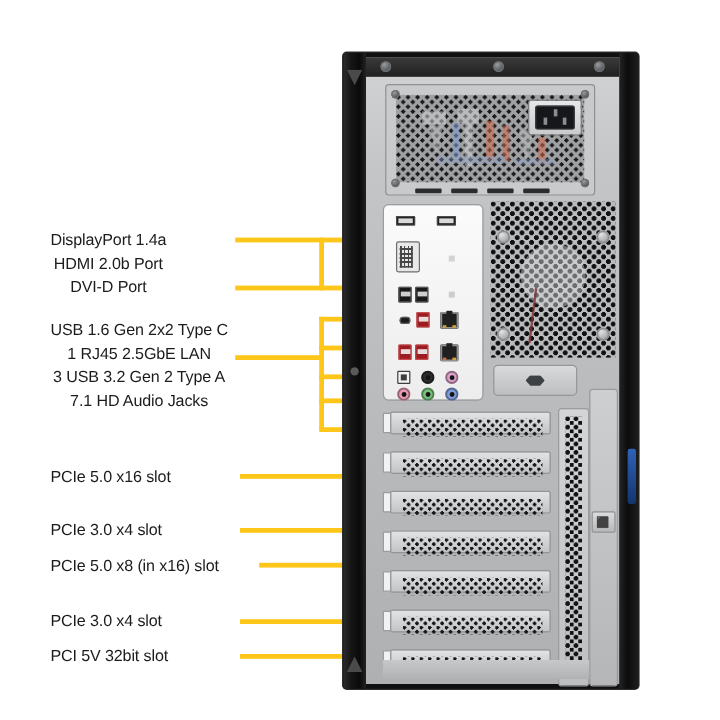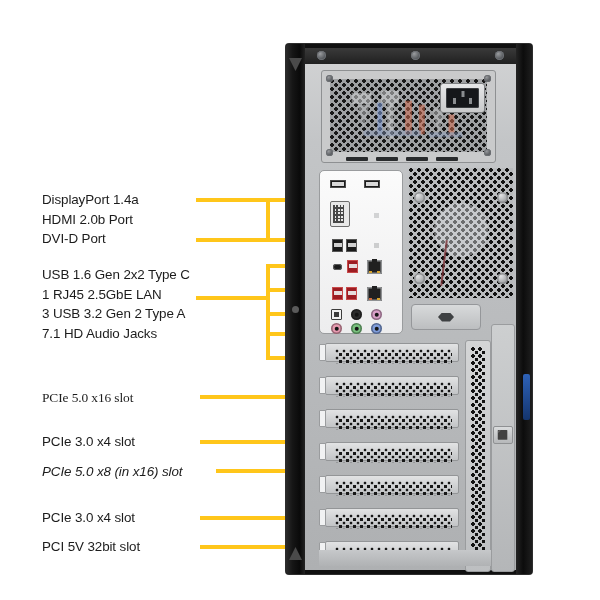--- a/index.html
+++ b/index.html
@@ -8,21 +8,21 @@
     margin: 0; padding: 0;
     background: #ffffff;
   }
   body {
     width: 600px; height: 600px;
     position: relative;
     overflow: hidden;
     font-family: "Liberation Sans", "DejaVu Sans", sans-serif;
     -webkit-font-smoothing: antialiased;
   }
-  #stage { position: absolute; inset: 0; }
+  #stage { position: absolute; inset: 0; text-align: center; }
 
   
   .label {
     position: absolute;
     color: #1c1c1c;
     font-size: 13.4px;
     line-height: 19.6px;
     white-space: nowrap;
     letter-spacing: -0.1px;
   }
@@ -297,23 +297,23 @@
     <div>DVI-D Port</div>
   </div>
 
   <div class="label blk" style="left:42px; top:265px;">
     <div>USB 1.6 Gen 2x2 Type C</div>
     <div>1 RJ45 2.5GbE LAN</div>
     <div>3 USB 3.2 Gen 2 Type A</div>
     <div>7.1 HD Audio Jacks</div>
   </div>
 
-  <div class="label" style="left:42px; top:388px;font-family:Liberation Serif, serif;">PCIe 5.0 x16 slot</div>
+  <div class="label" style="left:42px; top:388px;">PCIe 5.0 x16 slot</div>
   <div class="label" style="left:42px; top:432px;">PCIe 3.0 x4 slot</div>
-  <div class="label" style="left:42px; top:462px;font-style:italic;">PCIe 5.0 x8 (in x16) slot</div>
+  <div class="label" style="left:42px; top:462px;">PCIe 5.0 x8 (in x16) slot</div>
   <div class="label" style="left:42px; top:508px;">PCIe 3.0 x4 slot</div>
   <div class="label" style="left:42px; top:537px;">PCI 5V 32bit slot</div>
 
   <div class="ldr h" style="left:196px; top:198px; width:110px;"></div>
   <div class="ldr v" style="left:266px; top:198px; height:44px;"></div>
   <div class="ldr h" style="left:196px; top:238px; width:110px;"></div>
 
   <div class="ldr v" style="left:266px; top:264px; height:94px;"></div>
   <div class="ldr h" style="left:196px; top:296px; width:74px;"></div>
   <div class="ldr h" style="left:266px; top:264px; width:40px;"></div>

